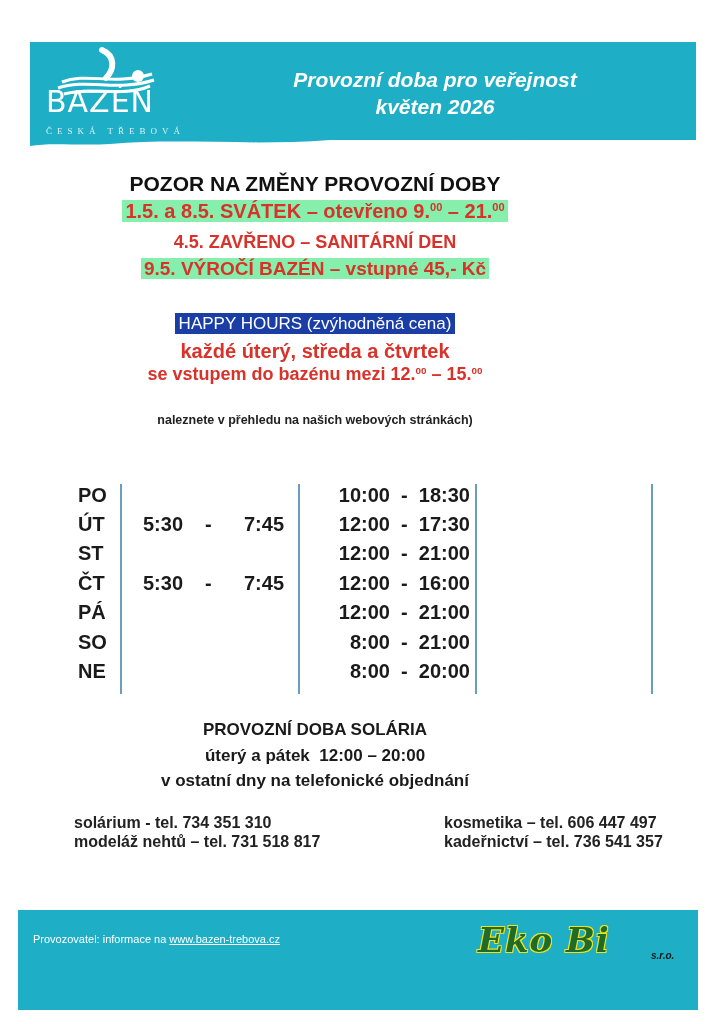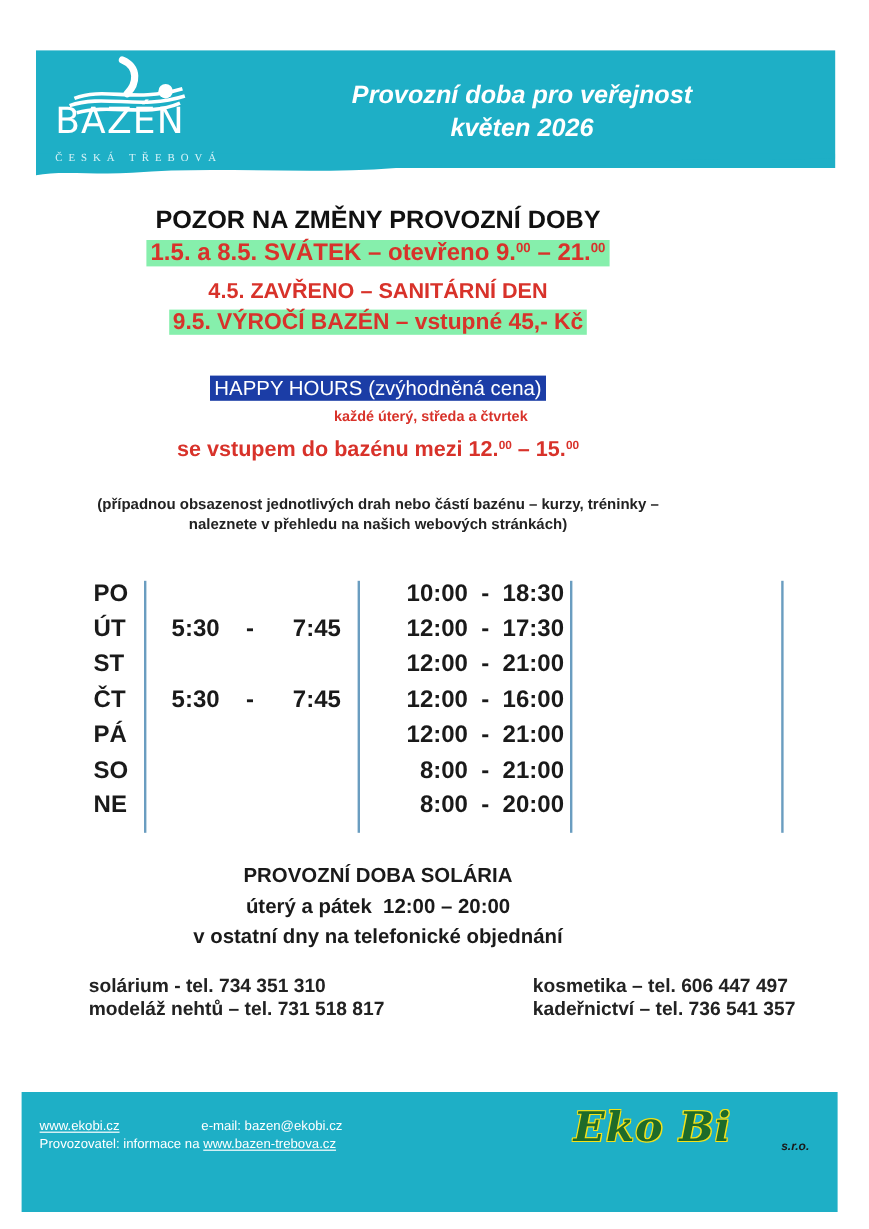--- a/index.html
+++ b/index.html
@@ -30,21 +30,21 @@
   .center { position: absolute; left: 0; width: 630px; text-align: center; }
   .warn-title { top: 172px; font-weight: bold; font-size: 21px; color: #111; }
   .red { color: #d8322a; font-weight: bold; }
   .hl { background: #86efac; padding: 0 3px; }
   .l1 { top: 200px; font-size: 20px; }
   .l2 { top: 232px; font-size: 18px; }
   .l3 { top: 258px; font-size: 19px; }
   sup { font-size: 0.55em; vertical-align: 0.6em; }
   .hh-box { background: #1b3da6; color: #fff; padding: 1px 4px; font-weight: normal; }
   .hh { top: 314px; font-size: 17px; }
-  .hh2 { top: 340px; font-size: 12px; padding-left: 44px; }
+  .hh2 { top: 340px; font-size: 20px; }
   .hh3 { top: 364px; font-size: 18px; }
   .note { top: 412px; font-size: 12.5px; font-weight: bold; line-height: 17px; color: #222; }
   .schedule { position: absolute; left: 0; top: 484px; width: 724px; height: 210px; font-weight: bold; font-size: 20px; }
   .vline { position: absolute; width: 2px; background: #6a9dc0; top: 484px; height: 210px; }
   .day { position: absolute; left: 78px; }
   .c1a { position: absolute; left: 143px; }
   .c1d { position: absolute; left: 205px; }
   .c1b { position: absolute; left: 244px; }
   .c2 { position: absolute; left: 300px; width: 170px; text-align: right; }
   .c3 { position: absolute; left: 482px; }
@@ -97,21 +97,20 @@
 
 <div class="center hh">
   <span class="hh-box">HAPPY HOURS (zvýhodněná cena)</span>
 </div>
 <div class="center hh2 red">každé úterý, středa a čtvrtek</div>
 <div class="center hh3 red">
   <span>se vstupem do bazénu mezi 12.</span><sup>00</sup><span> – 15.</span><sup>00</sup>
 </div>
 
 <div class="center note">
-  <div>(případnou obsazenost jednotlivých drah nebo částí bazénu – kurzy, tréninky –</div>
   <div>naleznete v přehledu na našich webových stránkách)</div>
 </div>
 
 <div class="vline" style="left:120px"></div>
 <div class="vline" style="left:298px"></div>
 <div class="vline" style="left:475px"></div>
 <div class="vline" style="left:651px"></div>
 
 <div class="schedule">
   <div class="row" style="top:0px">
@@ -159,22 +158,17 @@
   <div>modeláž nehtů – tel. 731 518 817</div>
 </div>
 <div class="contacts" style="left:444px">
   <div>kosmetika – tel. 606 447 497</div>
   <div>kadeřnictví – tel. 736 541 357</div>
 </div>
 
 <div class="footer"></div>
 <div class="footer-text">
   <div>
-    <a>www.ekobi.cz</a>
-    <span style="display:inline-block;width:62px"></span>
-    <span>e-mail: bazen@ekobi.cz</span>
-  </div>
-  <div>
     <span>Provozovatel: informace na </span><a>www.bazen-trebova.cz</a>
   </div>
 </div>
 <div class="eko">Eko Bi</div>
 <div class="sro">s.r.o.</div>
 
 </body></html>

